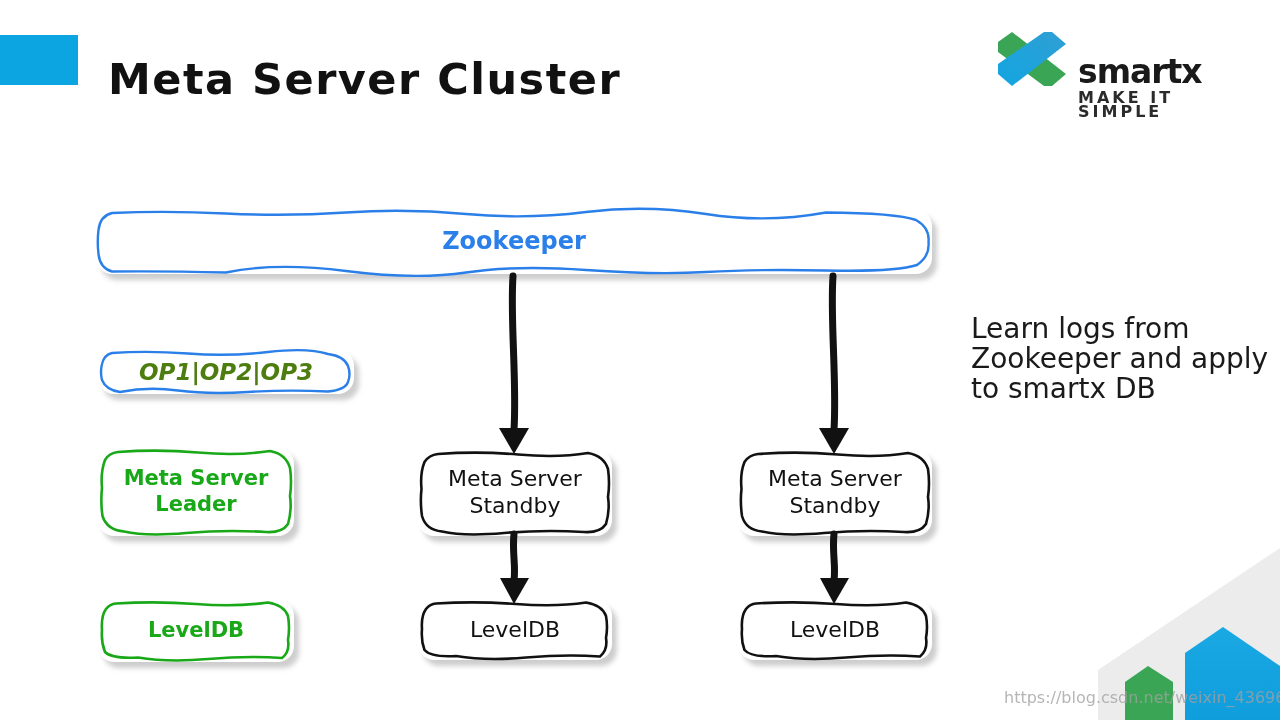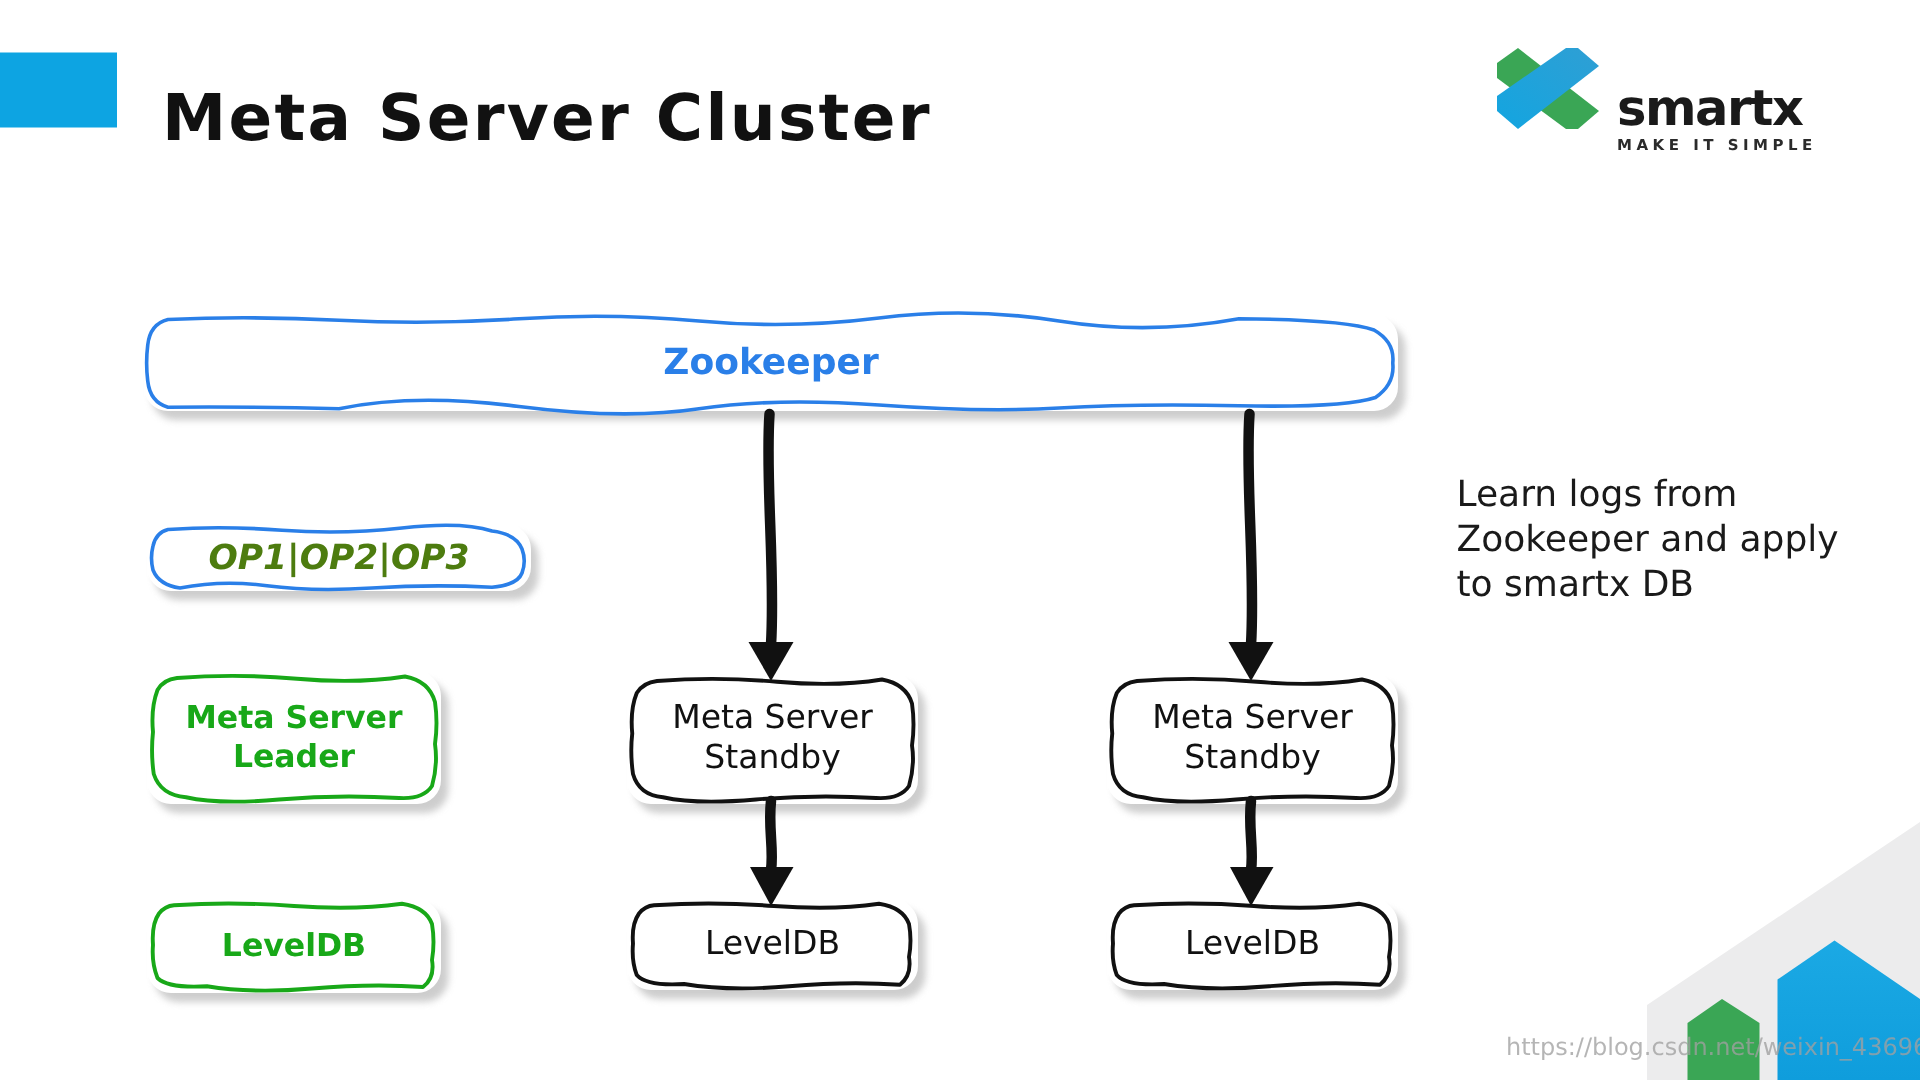--- a/index.html
+++ b/index.html
@@ -65,21 +65,21 @@
   #logo-word {
     font-family: "DejaVu Sans", sans-serif;
     font-size: 33px;
     font-weight: bold;
     color: #1a1a1a;
     letter-spacing: -1px;
     line-height: 36px;
   }
   #logo-tag {
     font-family: "DejaVu Sans", sans-serif;
-    font-size: 10px;
+    font-size: 16px;
     font-weight: bold;
     color: #2b2b2b;
     letter-spacing: 3.0px;
     line-height: 14px;
     margin-top: 1px;
   }
 
   
   .node {
     position: absolute;
@@ -177,21 +177,21 @@
     pointer-events: none;
   }
 
   
   #side-note {
     position: absolute;
     left: 971px;
     top: 314px;
     width: 290px;
     font-family: "DejaVu Sans", sans-serif;
-    font-size: 24px;
+    font-size: 28px;
     line-height: 30px;
     color: #1a1a1a;
   }
   #side-note div { white-space: nowrap; }
 
   
   #corner-deco {
     position: absolute;
     right: 0;
     bottom: 0;

